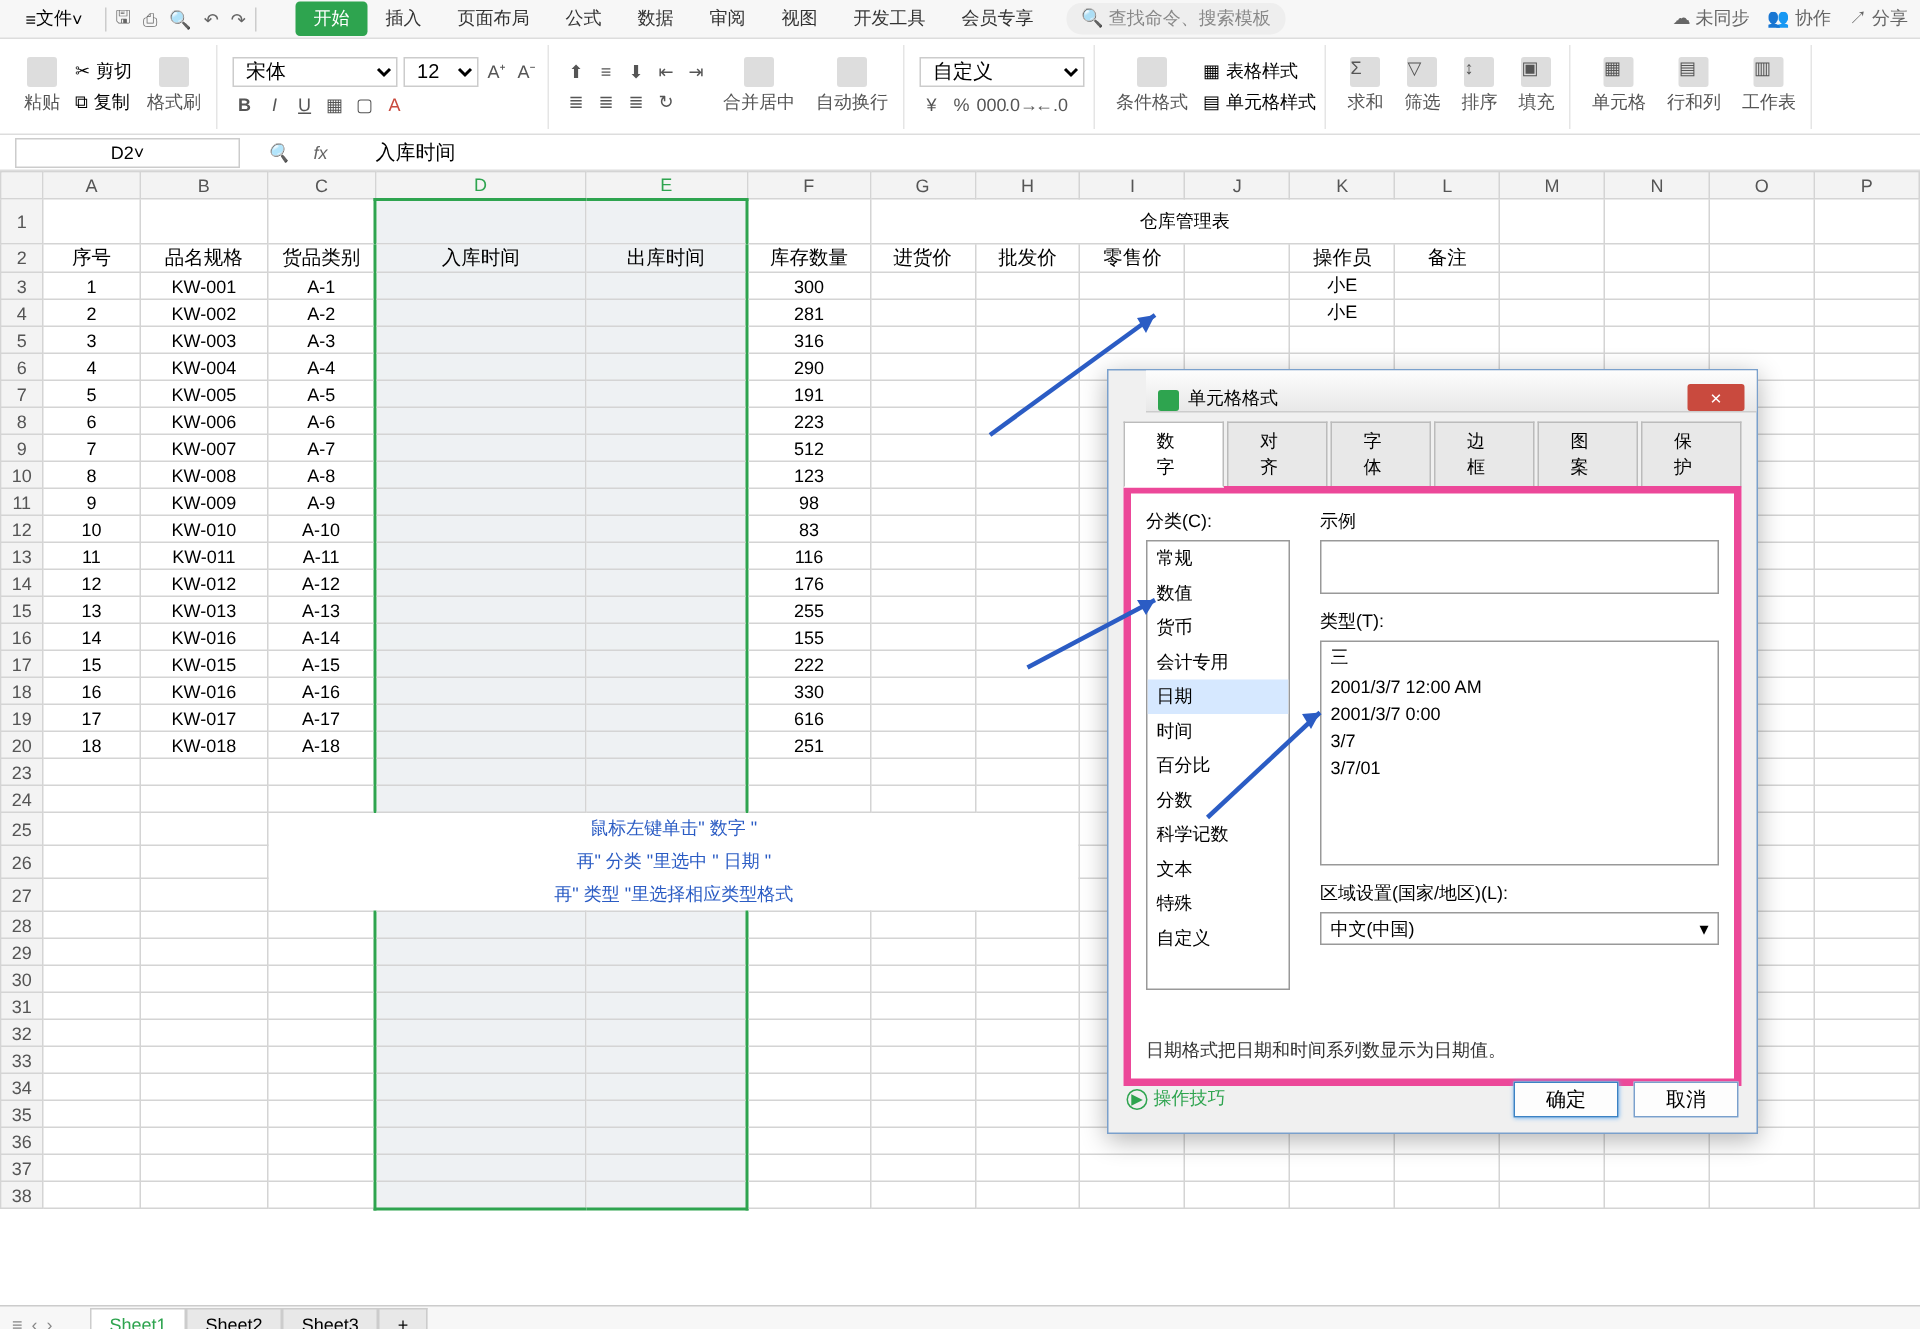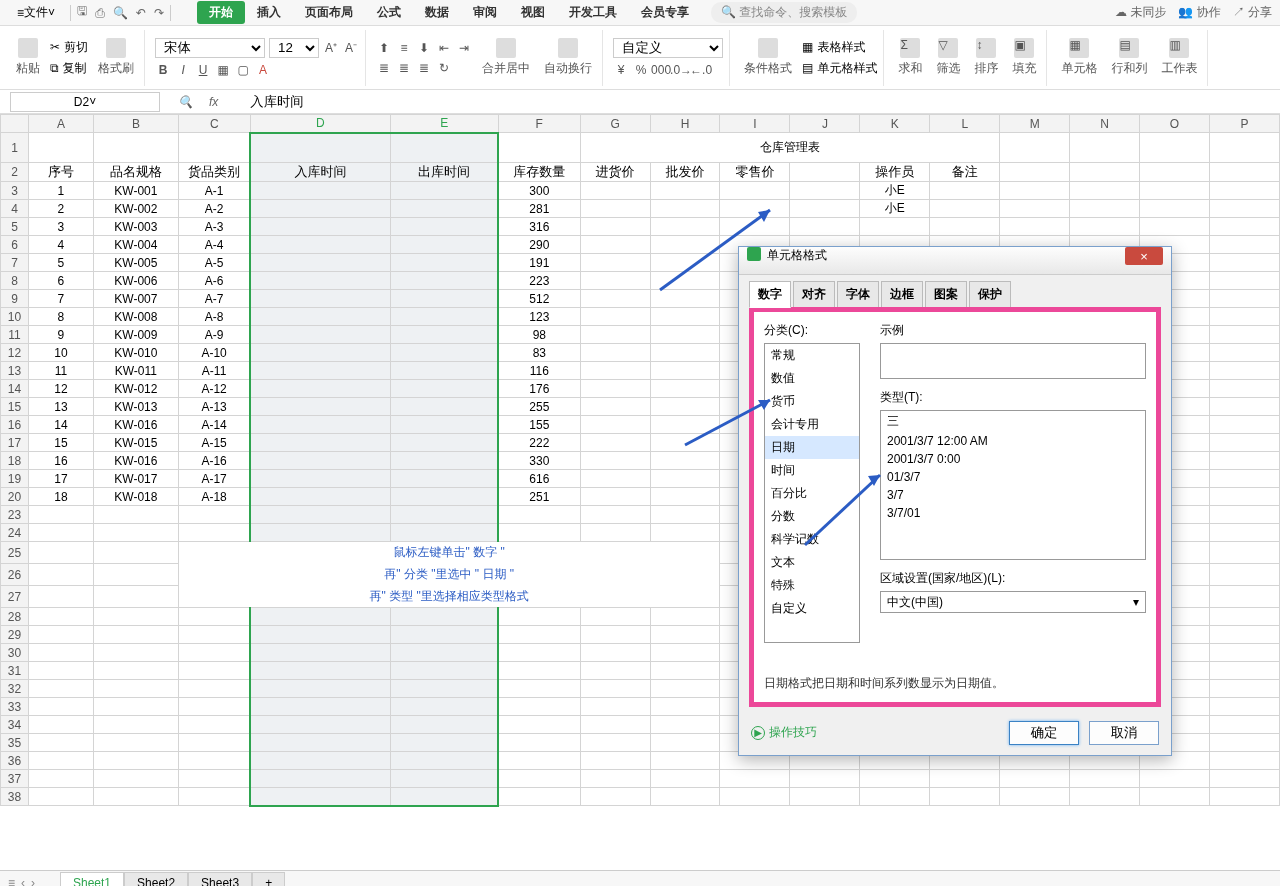--- a/index.html
+++ b/index.html
@@ -4,21 +4,21 @@
 <style>
 * { box-sizing: border-box; margin: 0; padding: 0; }
 body { font-family: "Microsoft YaHei", "宋体", sans-serif; font-size: 12px; background: #fff; overflow: hidden; width: 1280px; height: 886px; position: relative; }
 
 
 .menu-bar { height: 26px; background: #f7f7f7; border-bottom: 1px solid #ddd; display: flex; align-items: center; padding: 0 8px; }
 .menu-bar .file-btn { display: flex; align-items: center; padding: 2px 8px; border: 1px solid transparent; cursor: pointer; }
 .menu-bar .sep { width: 1px; height: 16px; background: #ccc; margin: 0 6px; }
 .menu-bar .qat { display: flex; gap: 8px; align-items: center; }
 .menu-bar .qat span { color: #666; }
-.menu-bar .tabs { display: flex; margin-left: 20px; gap: 0; font-weight: bold; }
+.menu-bar .tabs { display: flex; margin-left: 20px; gap: 0; }
 .menu-bar .tabs div { padding: 3px 12px; cursor: pointer; color: #333; }
 .menu-bar .tabs div.active { background: #2ea44f; color: #fff; border-radius: 3px; }
 .menu-bar .search { margin-left: 10px; background: #eee; border-radius: 10px; padding: 2px 10px; color: #888; }
 .menu-bar .right { margin-left: auto; display: flex; gap: 12px; color: #666; }
 
 
 .ribbon { height: 64px; background: #fff; border-bottom: 1px solid #ddd; display: flex; align-items: center; padding: 0 6px; gap: 4px; }
 .ribbon .group { display: flex; align-items: center; gap: 6px; padding: 0 6px; border-right: 1px solid #e5e5e5; height: 56px; }
 .ribbon .big-btn { display: flex; flex-direction: column; align-items: center; justify-content: center; gap: 2px; padding: 2px 4px; cursor: pointer; color: #555; }
 .ribbon .big-btn .ico { width: 20px; height: 20px; background: #ddd; border-radius: 2px; }
@@ -54,25 +54,25 @@
 .instr { color: #2b5cc4; font-size: 17px; text-align: left; padding-left: 8px; }
 
 
 .sheet-tabs { position: absolute; bottom: 0; left: 0; right: 0; height: 24px; background: #f7f7f7; border-top: 1px solid #ccc; display: flex; align-items: center; padding-left: 60px; gap: 0; }
 .sheet-tabs .pfx { position: absolute; left: 8px; display: flex; gap: 6px; color: #888; }
 .sheet-tabs .tab { padding: 3px 12px; border: 1px solid #ccc; border-bottom: none; background: #e8e8e8; cursor: pointer; }
 .sheet-tabs .tab.active { background: #fff; color: #2ea44f; }
 
 
 .dialog { position: absolute; left: 738px; top: 246px; width: 434px; height: 510px; background: #f0f0f0; border: 1px solid #7aa0cc; box-shadow: 0 4px 16px rgba(0,0,0,.3); }
-.dialog .titlebar { height: 28px; background: linear-gradient(#fdfdfd, #e8e8e8); border-bottom: 1px solid #ccc; display: flex; align-items: flex-start; padding: 0 8px; }
+.dialog .titlebar { height: 28px; background: linear-gradient(#fdfdfd, #e8e8e8); border-bottom: 1px solid #ccc; display: flex; align-items: flex-end; padding: 0 8px; margin-left: 25px; }
 .dialog .titlebar .dico { width: 14px; height: 14px; background: #2ea44f; border-radius: 2px; margin-right: 6px; }
 .dialog .titlebar .close { margin-left: auto; width: 38px; height: 18px; background: #c94a3e; color: #fff; display: flex; align-items: center; justify-content: center; border-radius: 2px; font-size: 13px; cursor: pointer;}
 .dialog .dtabs { display: flex; padding: 6px 10px 0 10px; gap: 2px; }
-.dialog .dtabs div { padding: 4px 8px; border: 1px solid #bbb; background: #e8e8e8; cursor: pointer; border-bottom: none; font-weight: bold; }
+.dialog .dtabs div { padding: 4px 21px; border: 1px solid #bbb; background: #e8e8e8; cursor: pointer; border-bottom: none; }
 .dialog .dtabs div.active { background: #fff; border-bottom: 1px solid #fff; position: relative; z-index: 2; }
 .dialog .dbody { margin: 0 10px 10px 10px; background: #fff; border: 5px solid #ec4899; padding: 10px; height: 400px; position: relative; margin-top: -1px;}
 .dialog .lbl { font-size: 12px; margin-bottom: 4px; display: block; }
 .dialog .catlist { border: 1px solid #999; width: 96px; height: 300px; background: #fff; overflow: auto; }
 .dialog .catlist div { padding: 3px 6px; cursor: pointer; }
 .dialog .catlist div.sel { background: #d6e8ff; }
 .dialog .right-pane { position: absolute; left: 126px; top: 10px; right: 10px; }
 .dialog .sample { border: 1px solid #999; height: 36px; margin-bottom: 10px; }
 .dialog .typelist { border: 1px solid #999; height: 150px; overflow-y: scroll; margin-bottom: 10px; }
 .dialog .typelist div { padding: 2px 6px; cursor: pointer; }
@@ -1009,21 +1009,20 @@
         <div>自定义</div>
       </div>
     <div class="right-pane">
       <span class="lbl">示例</span>
       <div class="sample"></div>
       <span class="lbl">类型(T):</span>
       <div class="typelist" id="typelist">
           <div>三</div>
           <div>2001/3/7 12:00 AM</div>
           <div>2001/3/7 0:00</div>
-          <div>01/3/7</div>
           <div>3/7</div>
           <div>3/7/01</div>
         </div>
       <span class="lbl">区域设置(国家/地区)(L):</span>
       <div class="locale">
           <span>中文(中国)</span>
           <span>▾</span>
         </div>
     </div>
     <div class="desc">日期格式把日期和时间系列数显示为日期值。</div>

